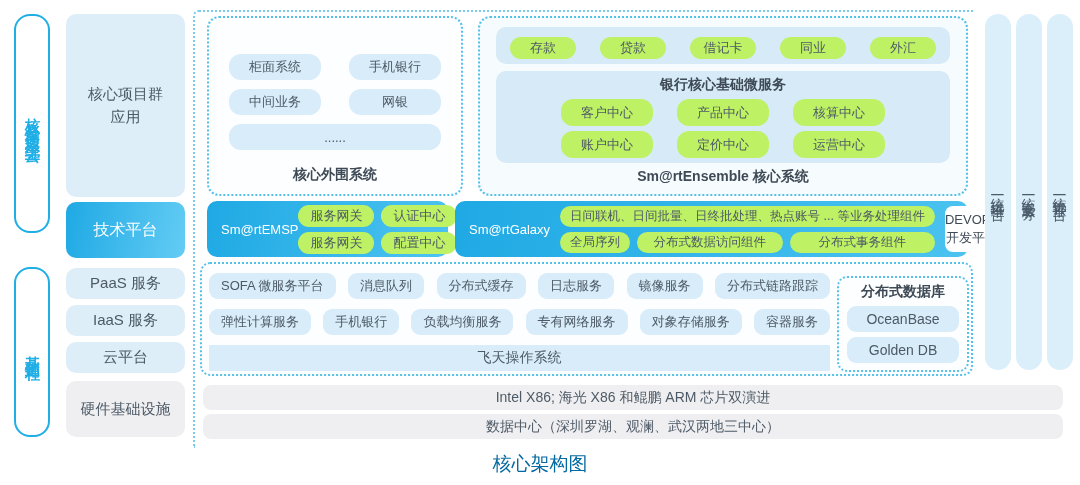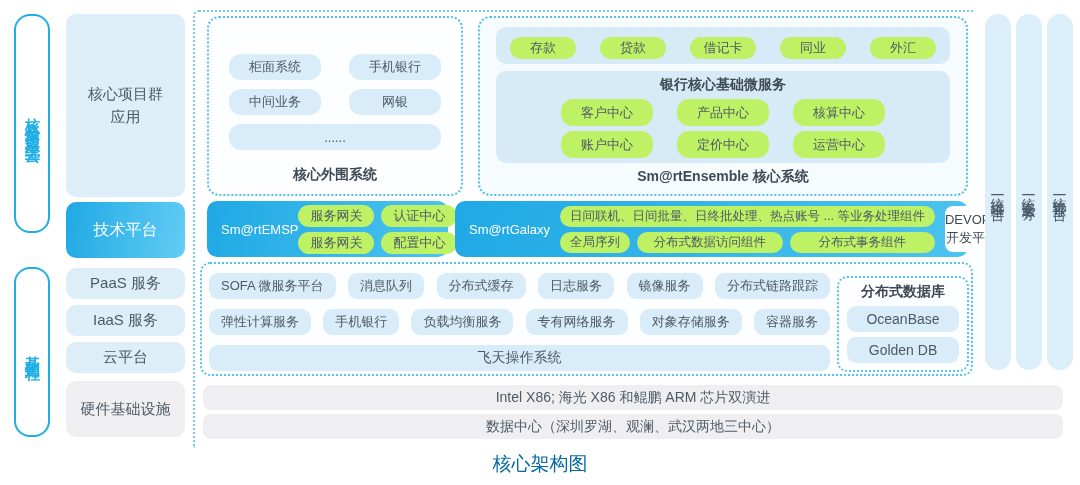--- a/index.html
+++ b/index.html
@@ -56,21 +56,21 @@
   .gal-col{display:flex;flex-direction:column;gap:5px;}
   .gal-row{display:flex;gap:7px;}
   .gal-row .wpill{height:21px;padding:0 10px;font-size:12.5px;}
   .devops{background:#fff;border-radius:8px;color:#3e4a55;font-size:13px;display:flex;flex-direction:column;
           align-items:center;justify-content:center;width:58px;height:46px;line-height:1.4;}
 
   
   .paas-left{position:absolute;left:7px;top:9px;width:621px;}
   .paas-row{display:flex;justify-content:space-between;margin-bottom:10px;}
   .paas-row .pill{height:26px;padding:0 12px;border-radius:9px;}
-  .os-bar{height:26px;border-radius:9px;font-size:14px;}
+  .os-bar{height:26px;border-radius:1px;font-size:14px;}
   .db-box{position:absolute;left:635px;top:12px;width:132px;height:96px;border:2px dotted #55c0ea;
           border-radius:10px;box-sizing:border-box;display:flex;flex-direction:column;align-items:center;padding:5px 8px;}
   .db-box .hdr{font-size:14px;}
   .db-box .pill{width:112px;height:26px;margin-top:5px;font-size:14px;border-radius:9px;}
 
   
   .hwrow{position:absolute;left:203px;width:860px;height:25px;background:#efeff1;border-radius:8px;
          display:flex;align-items:center;justify-content:center;color:#4d5a66;font-size:14px;}
 
   

